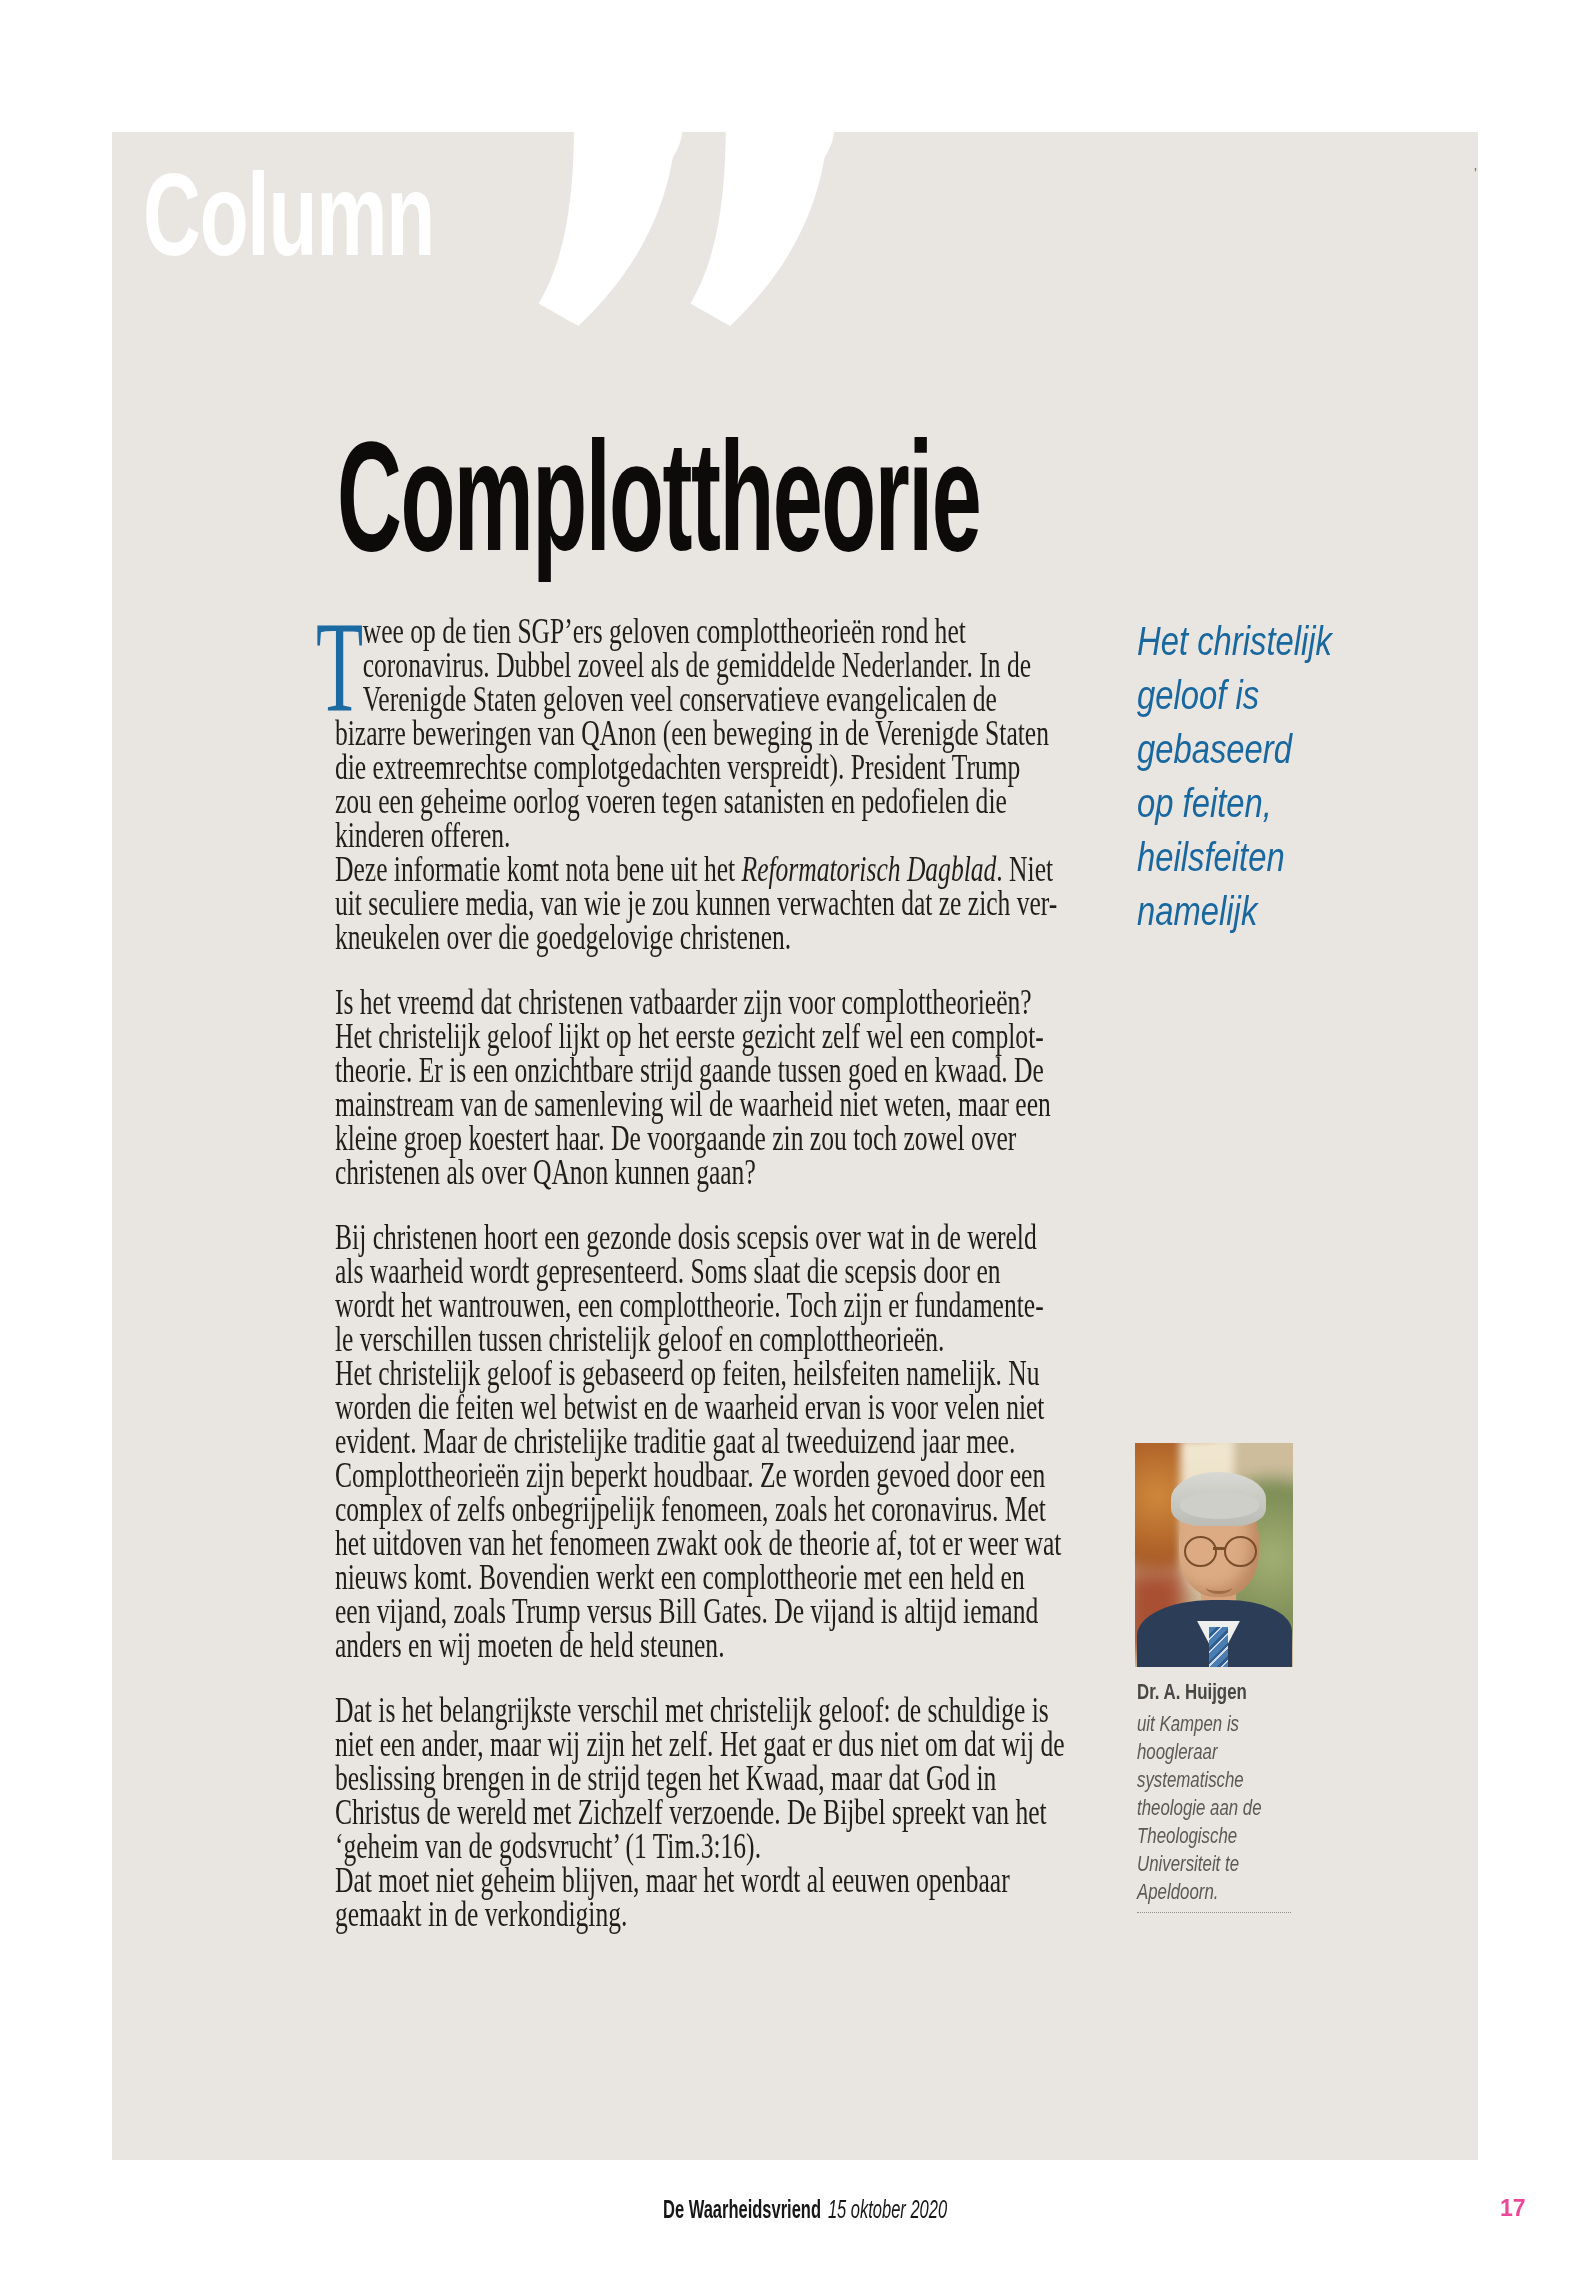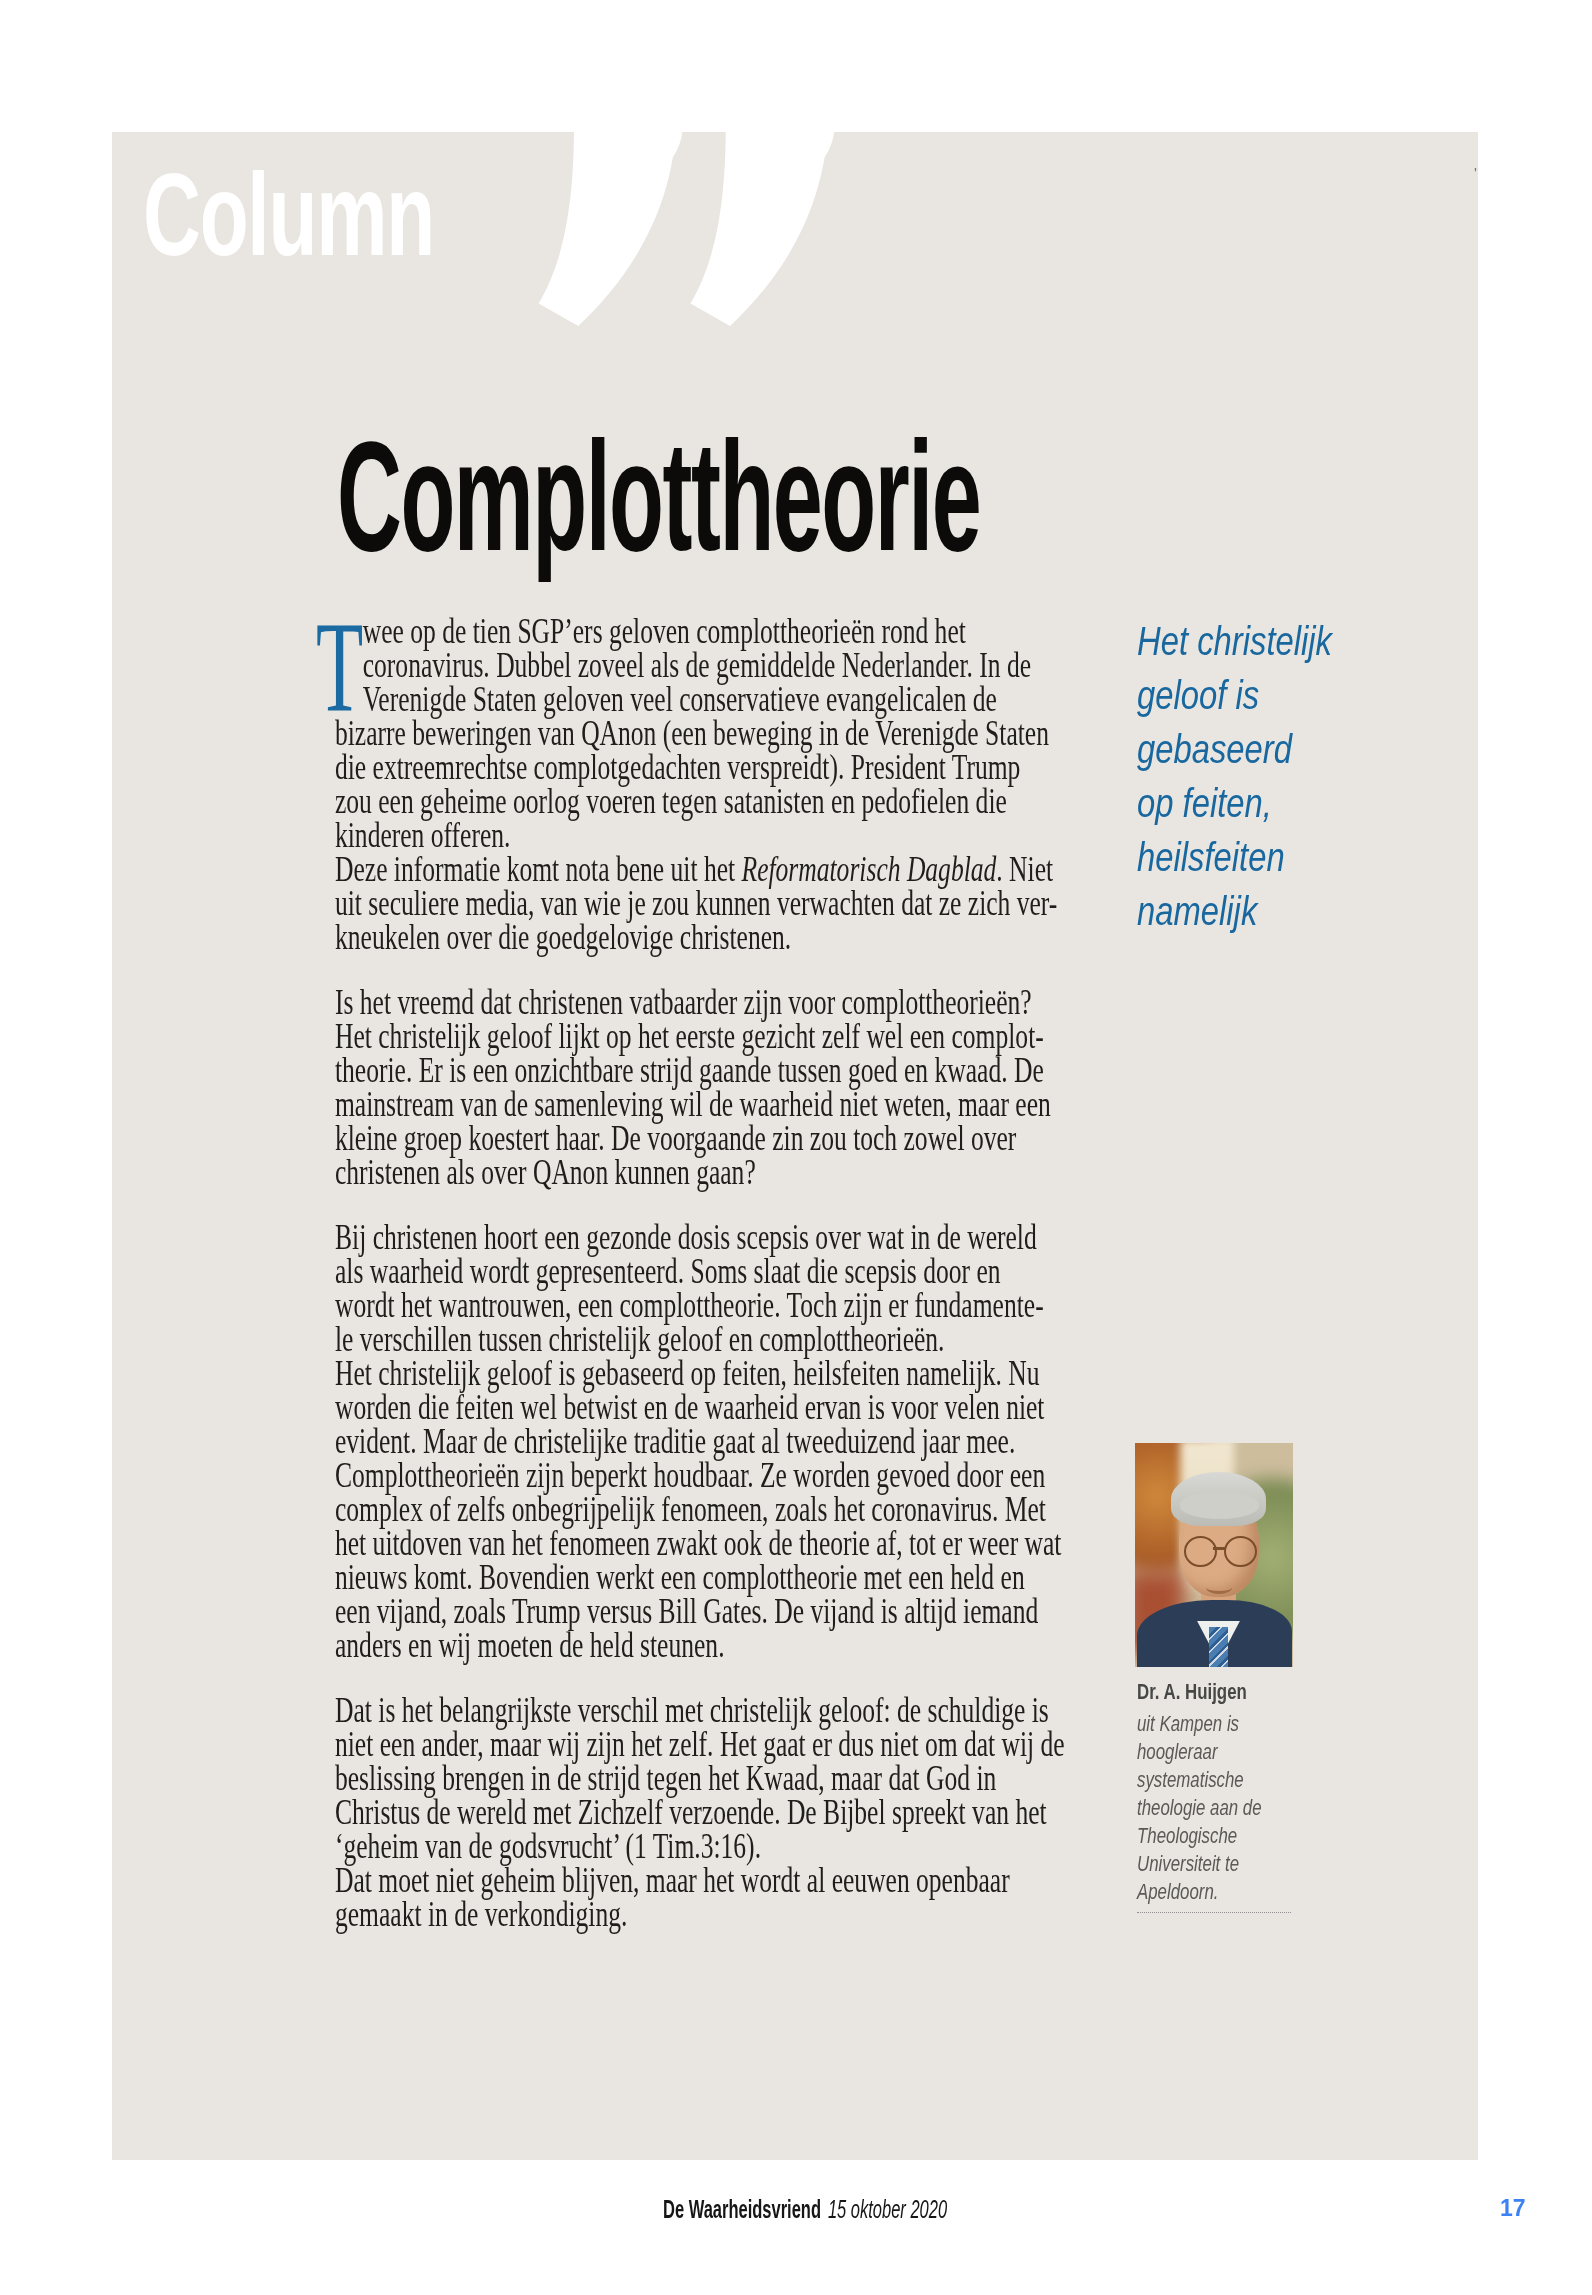--- a/index.html
+++ b/index.html
@@ -71,21 +71,21 @@
   .dotted-rule{position:absolute;left:1137px;top:1912px;width:154px;height:0;border-bottom:1.7px dotted #8f8f8f;}
   .footer{
     position:absolute;left:663px;top:2195px;
     font-family:"Liberation Sans",sans-serif;font-size:25px;color:#161616;
     transform:scaleX(0.66);transform-origin:0 0;white-space:nowrap;
   }
   .footer .mag{font-weight:bold;}
   .footer .date{font-style:italic;margin-left:10.4px;}
   .pagenum{
     position:absolute;left:1500px;top:2195px;
-    font-family:"Liberation Sans",sans-serif;font-weight:bold;font-size:23px;color:#3b82f6;
+    font-family:"Liberation Sans",sans-serif;font-weight:bold;font-size:23px;color:#ec4899;
   }
 </style>
 </head>
 <body>
 
 <div class="sheet"></div>
 
 <svg class="quotes-svg" width="311" height="263" viewBox="0 0 360 305" aria-hidden="true">
   <g fill="#ffffff">
     <circle cx="116" cy="66" r="63"></circle>

